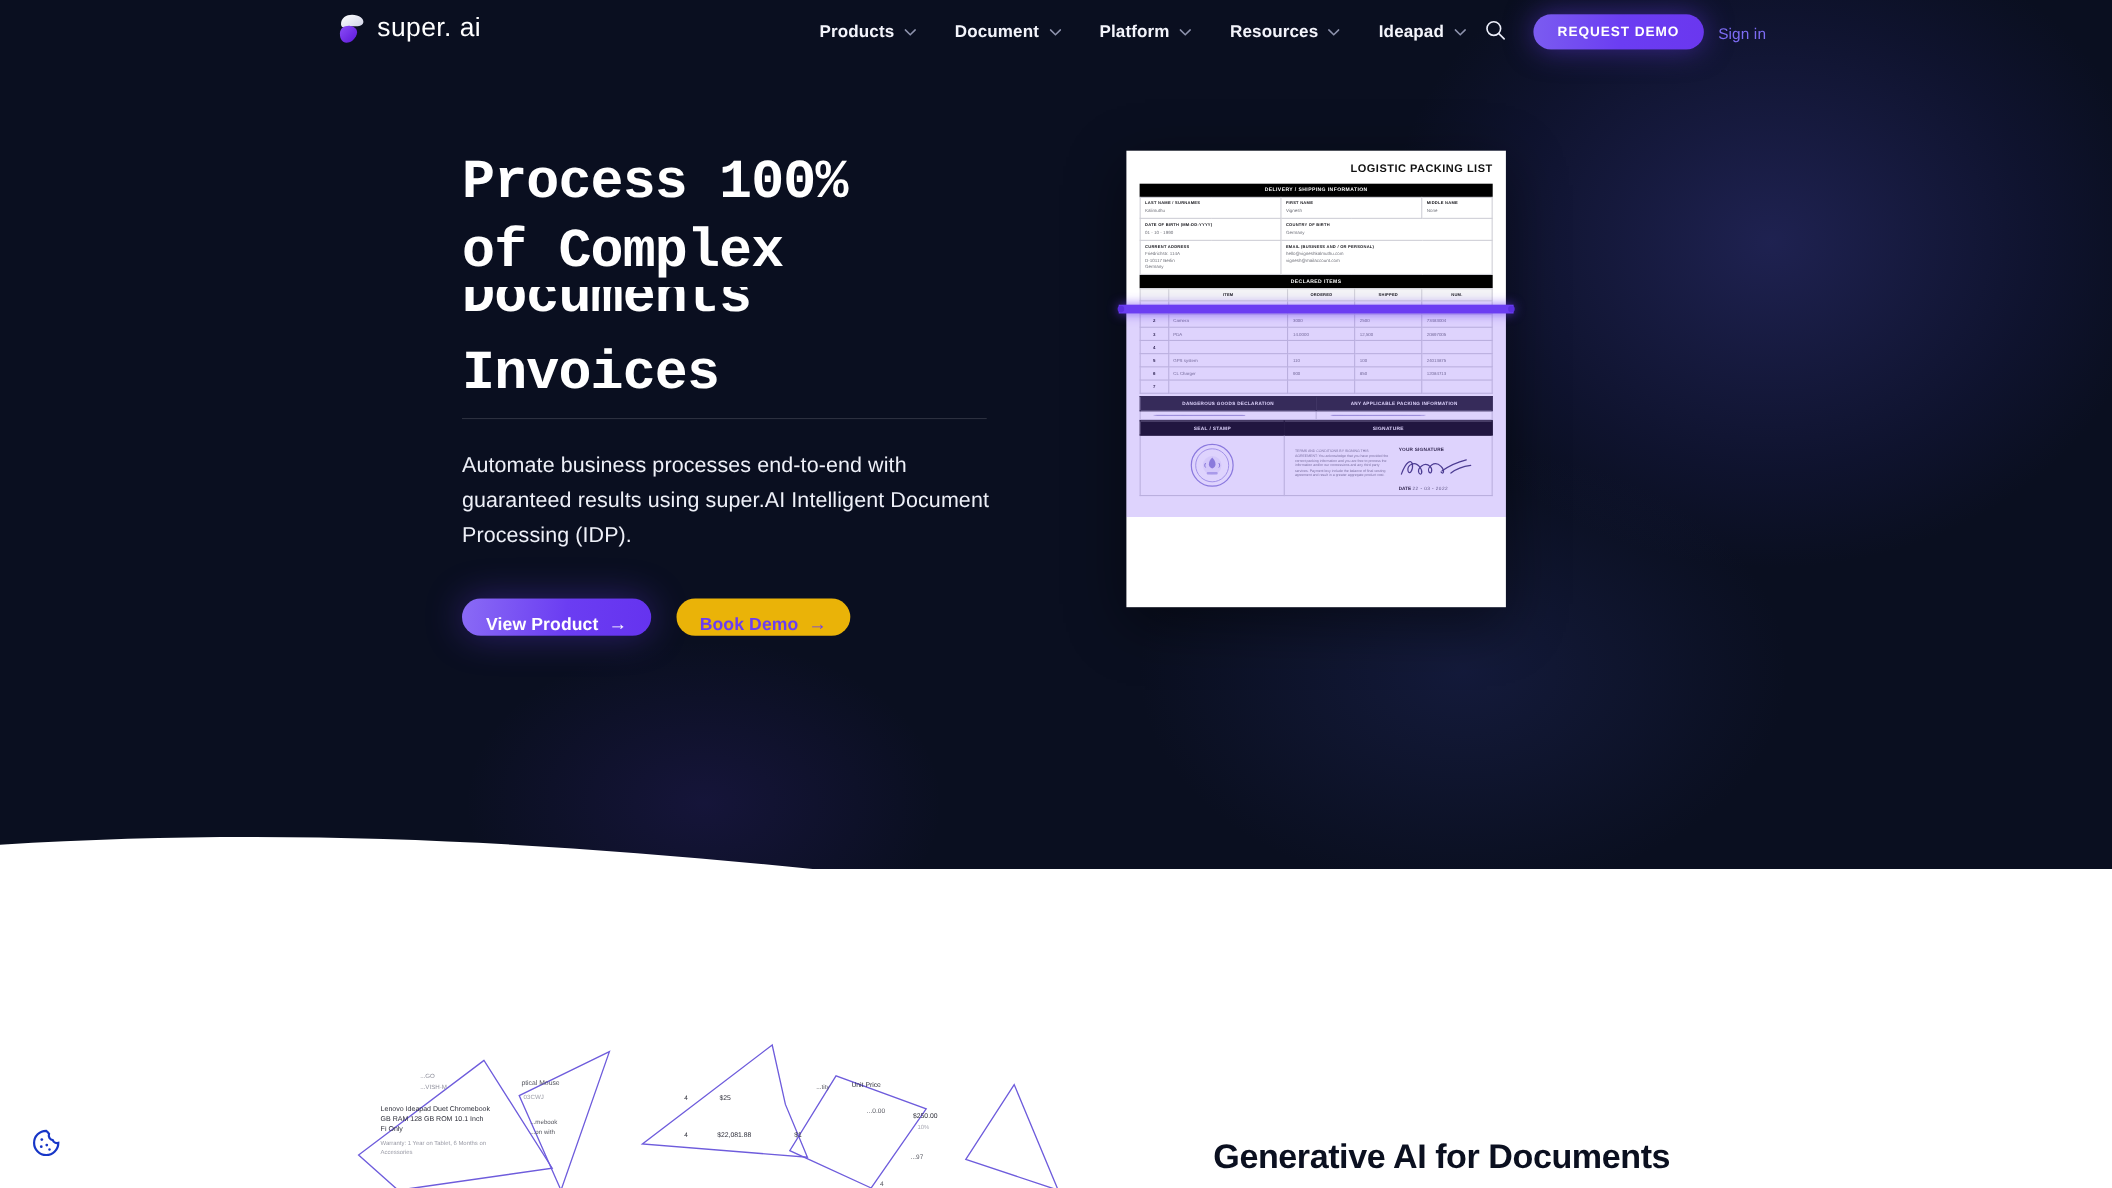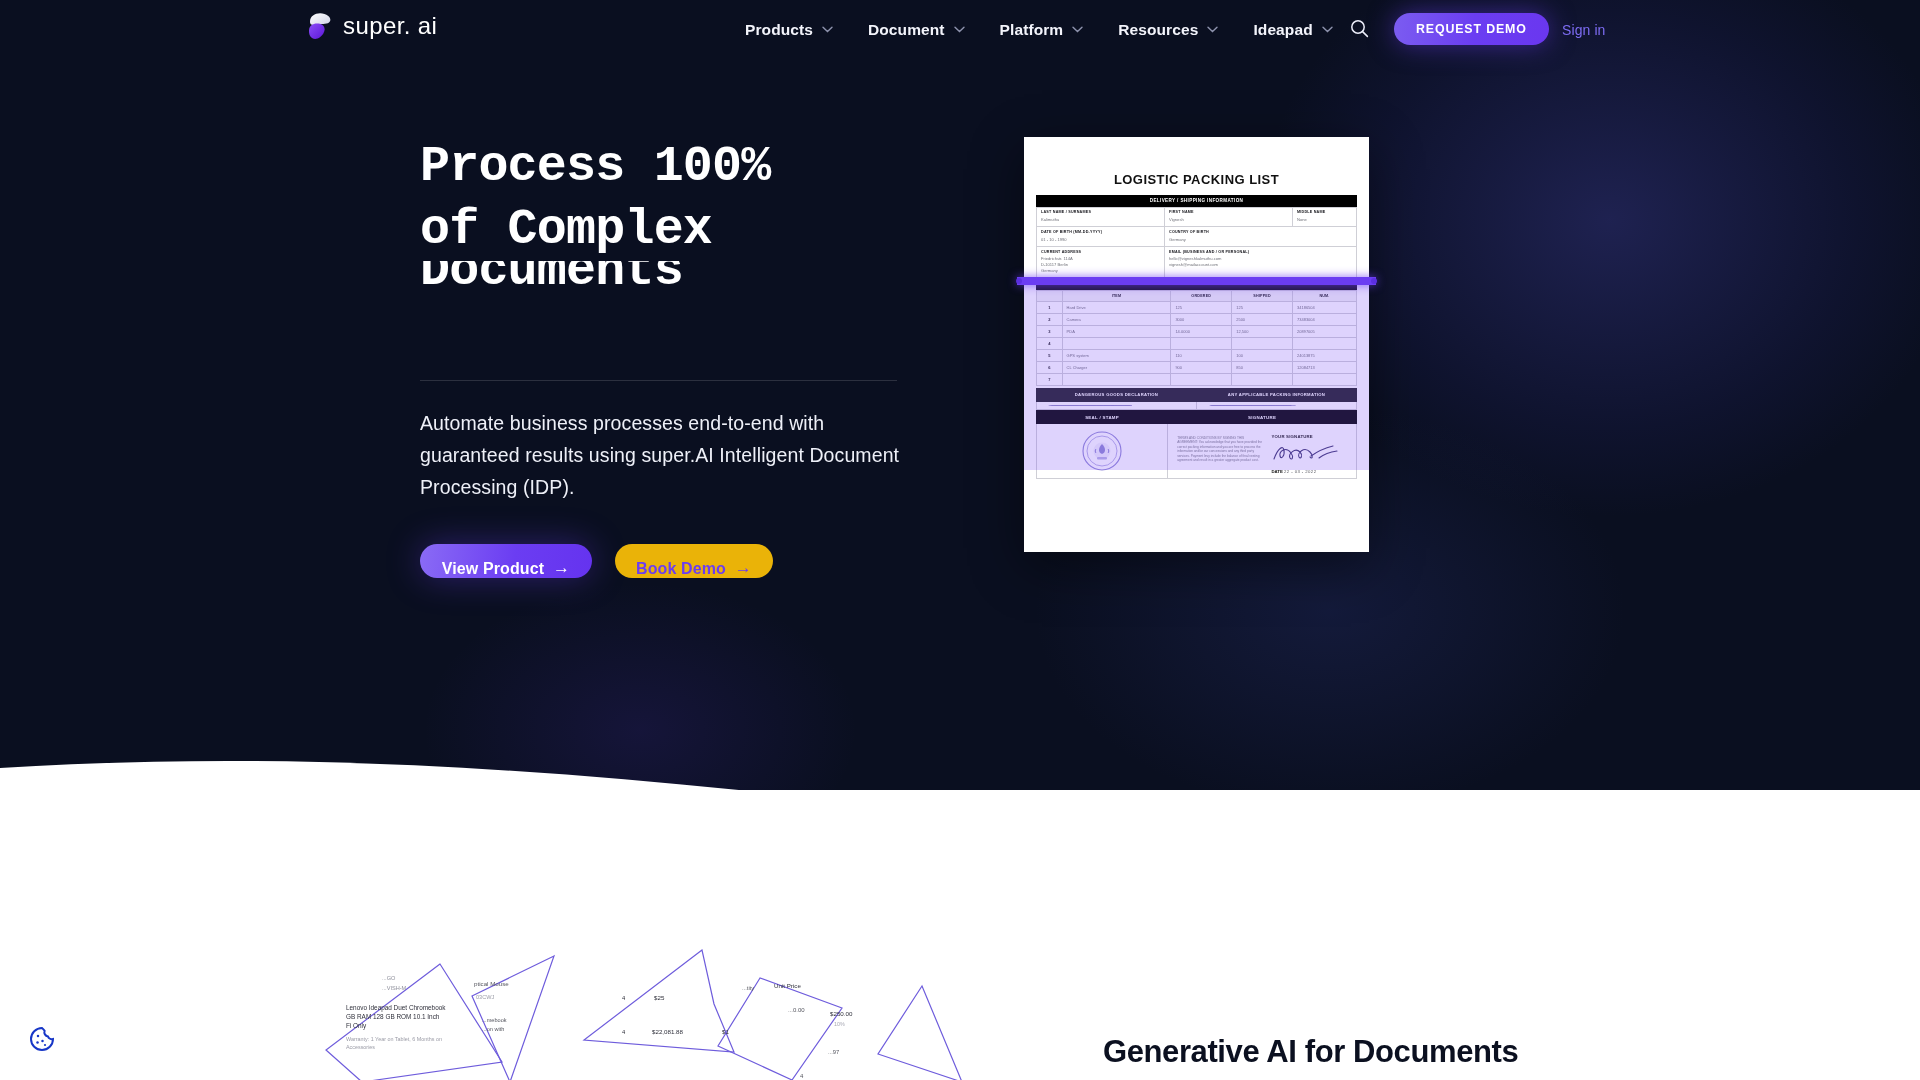--- a/index.html
+++ b/index.html
@@ -107,23 +107,22 @@
   .btn-secondary { width:158px; background:#eab308; color:#6b3df2; }
   .btn .arw { margin-left:9px; font-weight:400; font-size:17px; }
 
   
   .doc-card {
     position:absolute; left:1024px; top:137px; width:345px; height:415px;
     background:#fff; box-shadow:0 14px 50px rgba(0,0,0,0.45);
   }
   .doc-inner { position:absolute; left:12px; top:11px; width:321px; }
   .doc-title {
-    text-align:center; font-size:13px; font-weight:700; color:#111; letter-spacing:.45px;
+    text-align:right; font-size:10px; font-weight:700; color:#111; letter-spacing:.45px;
     padding-bottom:8px;
-    margin-top:24px;
   }
   .band {
     background:#000; color:#fff; text-align:center;
     font-size:4.6px; font-weight:700; letter-spacing:.38px; padding:3.3px 0;
   }
   .dtable { width:100%; border-collapse:collapse; table-layout:fixed; }
   .dtable td { border:.5px solid #cfcfd6; vertical-align:top; padding:2.6px 4px 4px; }
   .flabel { font-size:3.7px; font-weight:700; color:#15151b; letter-spacing:.22px; display:block; }
   .fval { font-size:4.1px; color:#6f7079; margin-top:2.6px; display:block; line-height:5.6px; }
 
@@ -277,20 +276,21 @@
 
     <div class="signin">Sign in</div>
   </nav>
 
   <div class="hero-left">
     <div class="headline">
       <div>Process 100%</div>
       <div>of Complex</div>
       <span class="rot-clip">
         <span class="rot-a">Documents</span>
+        <span class="rot-b">Invoices</span>
       </span>
     </div>
   </div>
 
   <div class="hero-rule"></div>
 
   <p class="hero-sub">Automate business processes end-to-end with guaranteed results using super.AI Intelligent Document Processing (IDP).</p>
 
   <div class="hero-cta">
     <div class="btn btn-primary">

